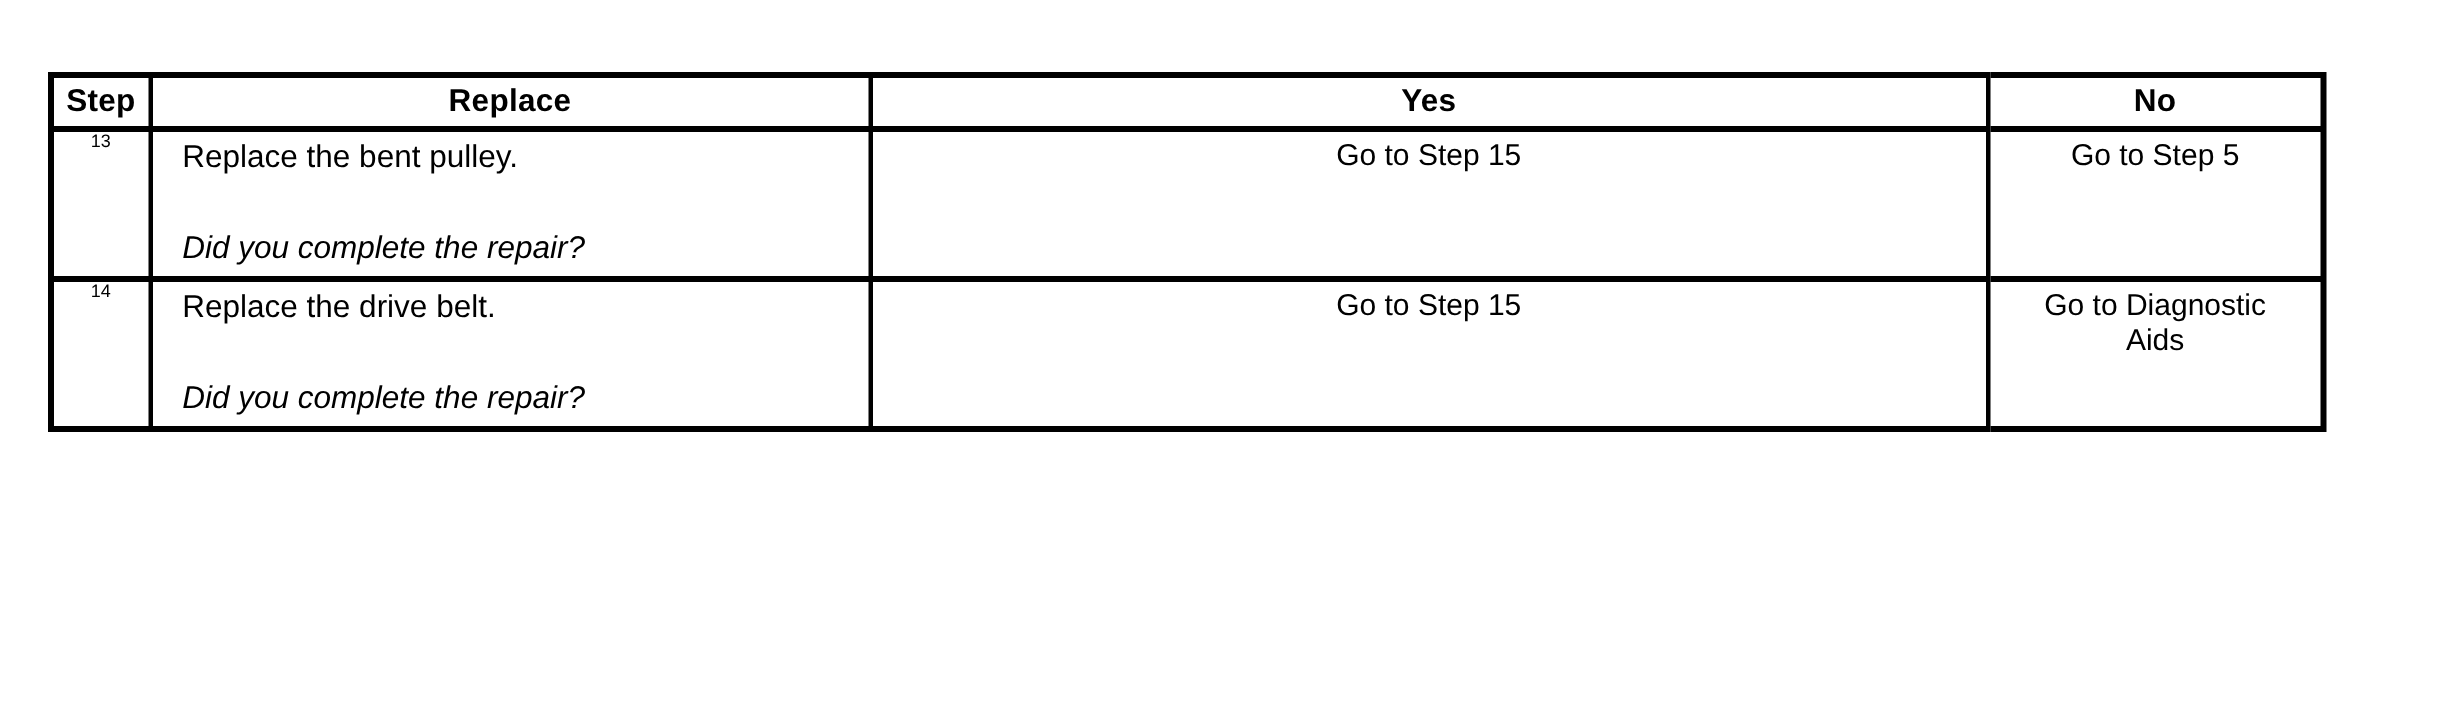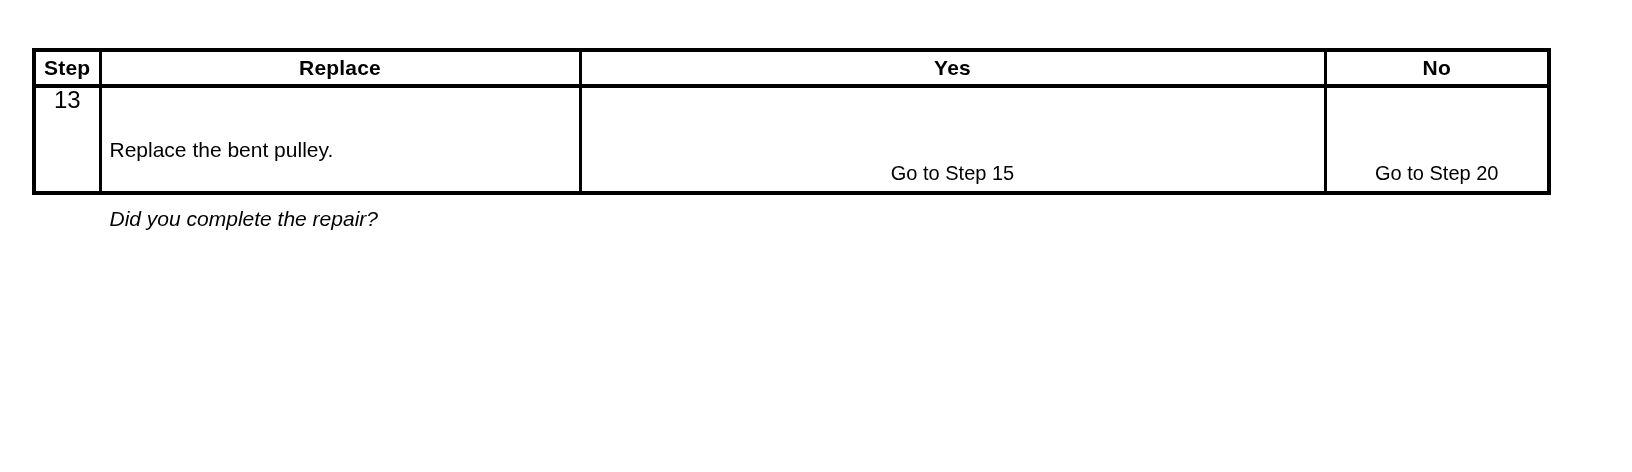--- a/index.html
+++ b/index.html
@@ -66,21 +66,21 @@
   }
   thead th .hlabel {
     display: block;
     line-height: 32px;
   }
 
   
   .cell-step {
     text-align: center;
     vertical-align: middle;
-    font-size: 24px;
+    font-size: 12px;
   }
   .cell-step .stepnum {
     display: block;
     line-height: 1;
   }
 
   .cell-action {
     text-align: left;
     vertical-align: top;
     font-size: 21px;
@@ -90,42 +90,41 @@
     text-align: center;
     vertical-align: bottom;
     font-size: 20px;
   }
 
   
   .action-wrap {
     position: relative;
     box-sizing: border-box;
     height: 100%;
-    padding: 5px 4px 6px 8px;
+    padding: 5px 4px 6px 20px;
     display: flex;
     flex-direction: column;
     justify-content: space-between;
-    margin-top: 45px;
   }
   .action-instruction {
     line-height: 1.12;
     white-space: pre-line;
   }
   .action-question {
     line-height: 1.12;
     font-style: italic;
   }
 
   .answer-wrap {
     box-sizing: border-box;
     height: 100%;
     padding: 5px 8px 6px 8px;
     display: flex;
     flex-direction: column;
-    justify-content: flex-end;
+    justify-content: flex-start;
     align-items: center;
   }
   .answer-text {
     line-height: 1.14;
     text-align: center;
     white-space: pre-line;
   }
 
   
   tr.row-13 td { height: 96px; }
@@ -174,23 +173,45 @@
             <div class="action-question">Did you complete the repair?</div>
           </div>
         </td>
         <td class="cell-answer">
           <div class="answer-wrap">
             <div class="answer-text">Go to Step 15</div>
           </div>
         </td>
         <td class="cell-answer">
           <div class="answer-wrap">
-            <div class="answer-text">Go to Step 20</div>
+            <div class="answer-text">Go to Step 5</div>
           </div>
         </td>
       </tr>
 
+      <tr class="row-14">
+        <td class="cell-step">
+          <span class="stepnum">14</span>
+        </td>
+        <td class="cell-action">
+          <div class="action-wrap">
+            <div class="action-instruction">Replace the drive belt.</div>
+            <div class="action-question">Did you complete the repair?</div>
+          </div>
+        </td>
+        <td class="cell-answer">
+          <div class="answer-wrap">
+            <div class="answer-text">Go to Step 15</div>
+          </div>
+        </td>
+        <td class="cell-answer">
+          <div class="answer-wrap">
+            <div class="answer-text">Go to Diagnostic
+Aids</div>
+          </div>
+        </td>
+      </tr>
 
 
     </tbody>
   </table>
 
 </div>
 
 </body></html>

